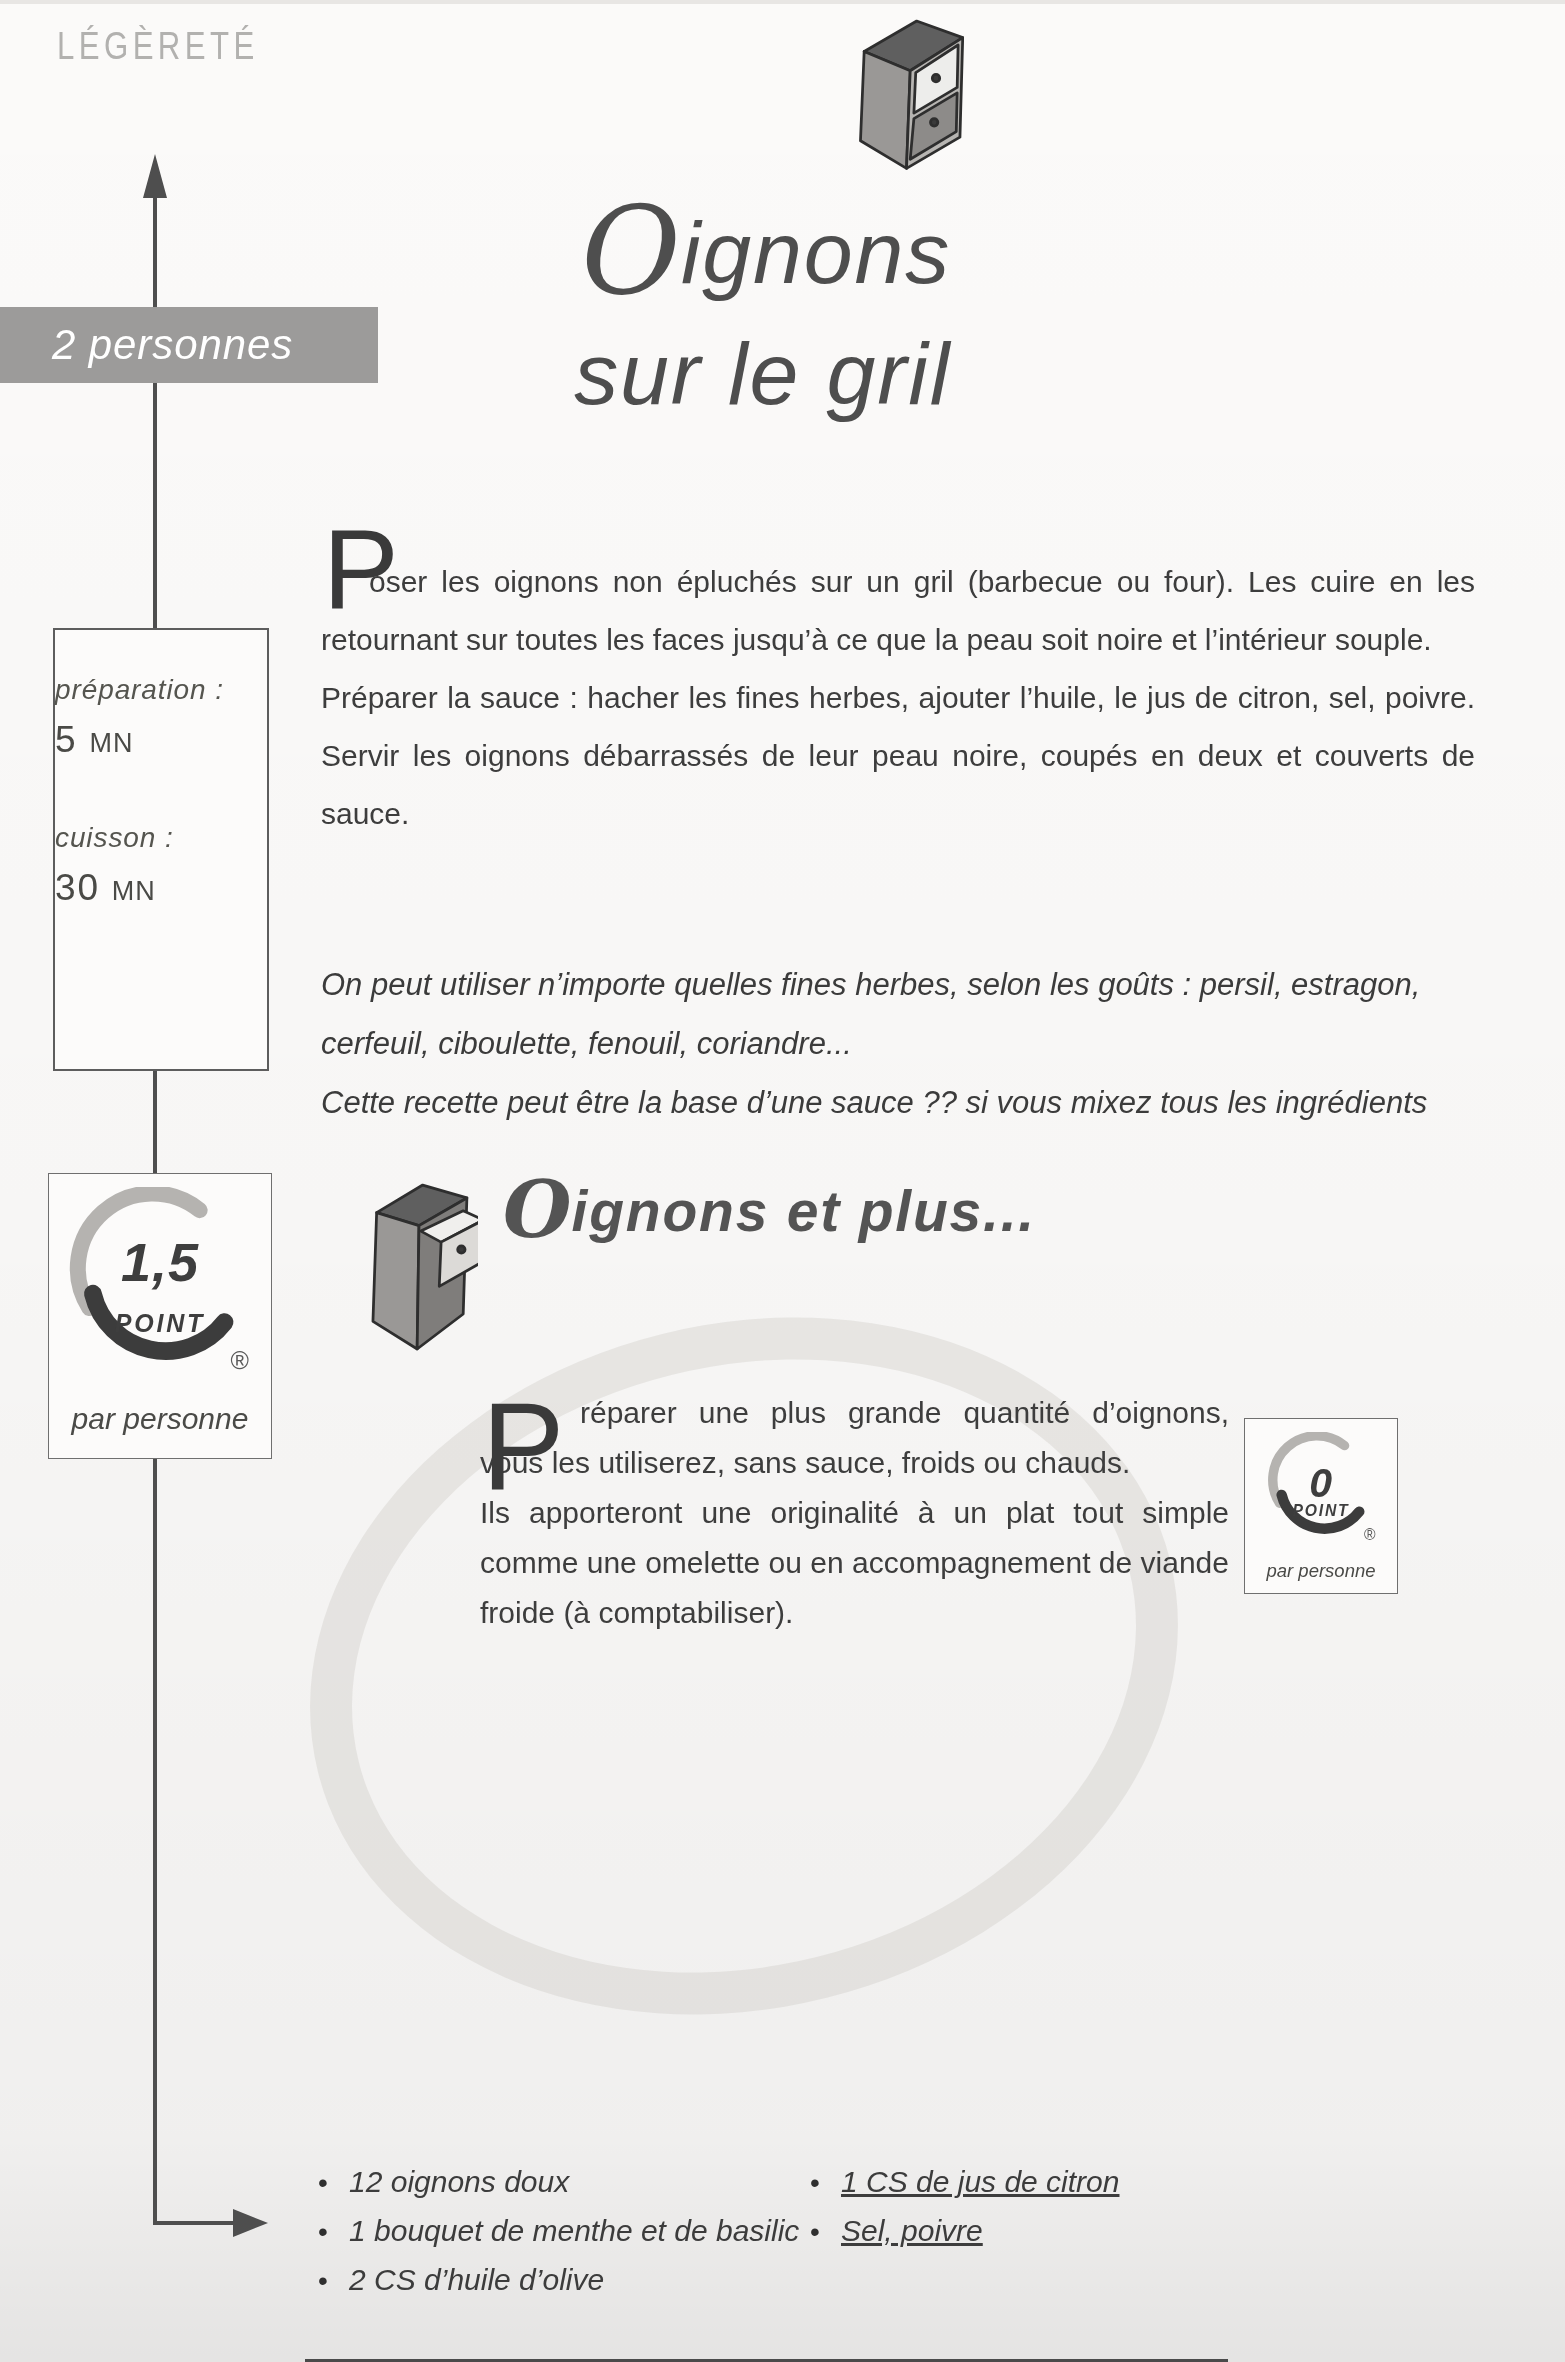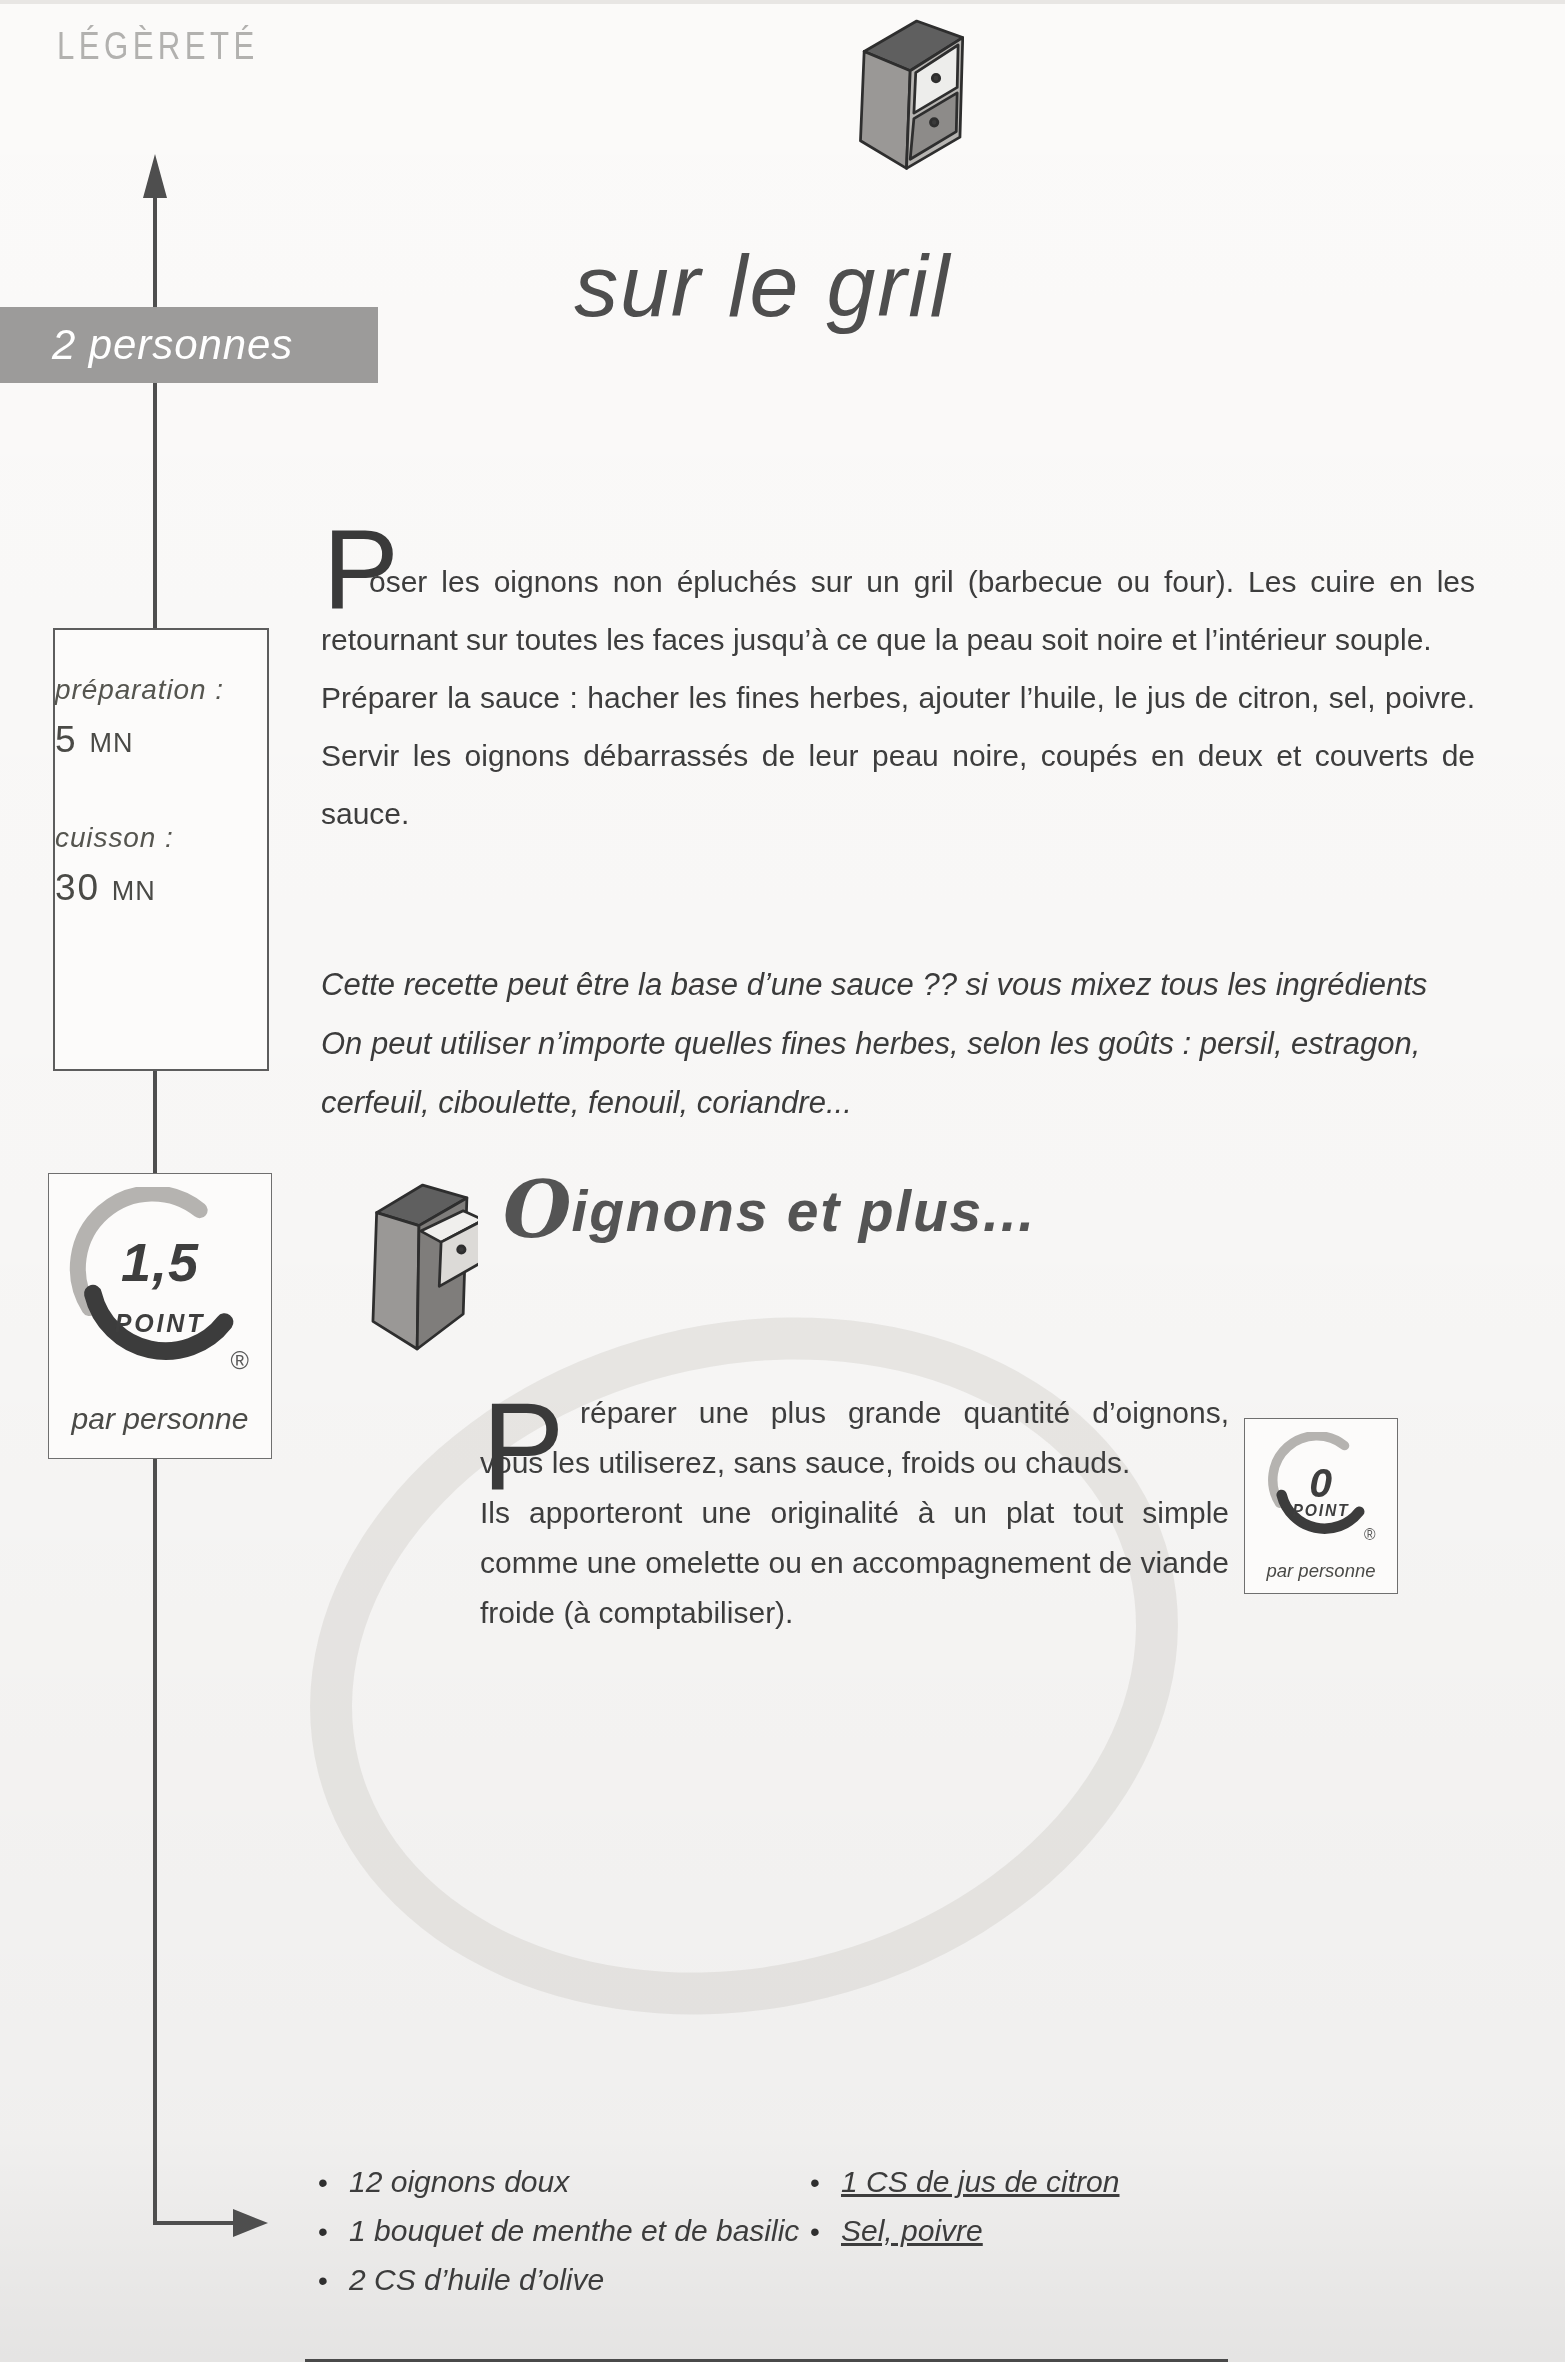--- a/index.html
+++ b/index.html
@@ -216,32 +216,35 @@
       <polygon points="28,45 78,66 74,172 24,142" fill="#9a9896"></polygon>
       <polygon points="78,66 135,30 132,138 74,172" fill="#b7b5b2"></polygon>
       <polygon points="84,68 130,38 129,84 82,112" fill="#ededeb"></polygon>
       <polygon points="82,118 129,90 128,132 78,162" fill="#8d8b89"></polygon>
       <circle cx="106" cy="74" r="4" fill="#3a3a3a"></circle>
       <circle cx="104" cy="122" r="4" fill="#3a3a3a"></circle>
     </g>
   </svg>
 
   <div class="recipe-title">
+    <div class="t-line1">
+      <span class="script-o">O</span><span>ignons</span>
+    </div>
     <div class="t-line2">sur le gril</div>
   </div>
 
   <div class="para-block para-main">
     <span class="dropcap">P</span>
     <p class="first">oser les oignons non épluchés sur un gril (barbecue ou four). Les cuire en les retournant sur toutes les faces jusqu’à ce que la peau soit noire et l’intérieur souple.</p>
     <p>Préparer la sauce : hacher les fines herbes, ajouter l’huile, le jus de citron, sel, poivre. Servir les oignons débarrassés de leur peau noire, coupés en deux et couverts de sauce.</p>
   </div>
 
   <div class="para-block note-block">
+    <p>On peut utiliser n’importe quelles fines herbes, selon les goûts : persil, estragon, cerfeuil, ciboulette, fenouil, coriandre...</p>
     <p>Cette recette peut être la base d’une sauce ?? si vous mixez tous les ingrédients</p>
-    <p>On peut utiliser n’importe quelles fines herbes, selon les goûts : persil, estragon, cerfeuil, ciboulette, fenouil, coriandre...</p>
   </div>
 
   <svg class="nightstand-variant" viewBox="0 0 128 215">
     <g stroke="#2e2e2e" stroke-width="3" stroke-linejoin="round">
       <polygon points="18,42 68,12 116,26 64,56" fill="#5f5f5f"></polygon>
       <polygon points="18,42 64,56 62,190 14,160" fill="#9a9896"></polygon>
       <polygon points="64,56 116,26 112,152 62,190" fill="#7f7d7b"></polygon>
       <polygon points="66,62 112,40 134,50 88,74" fill="#f0efed"></polygon>
       <polygon points="88,74 134,50 132,96 86,122" fill="#dcdad7"></polygon>
       <circle cx="110" cy="82" r="4" fill="#3a3a3a"></circle>

